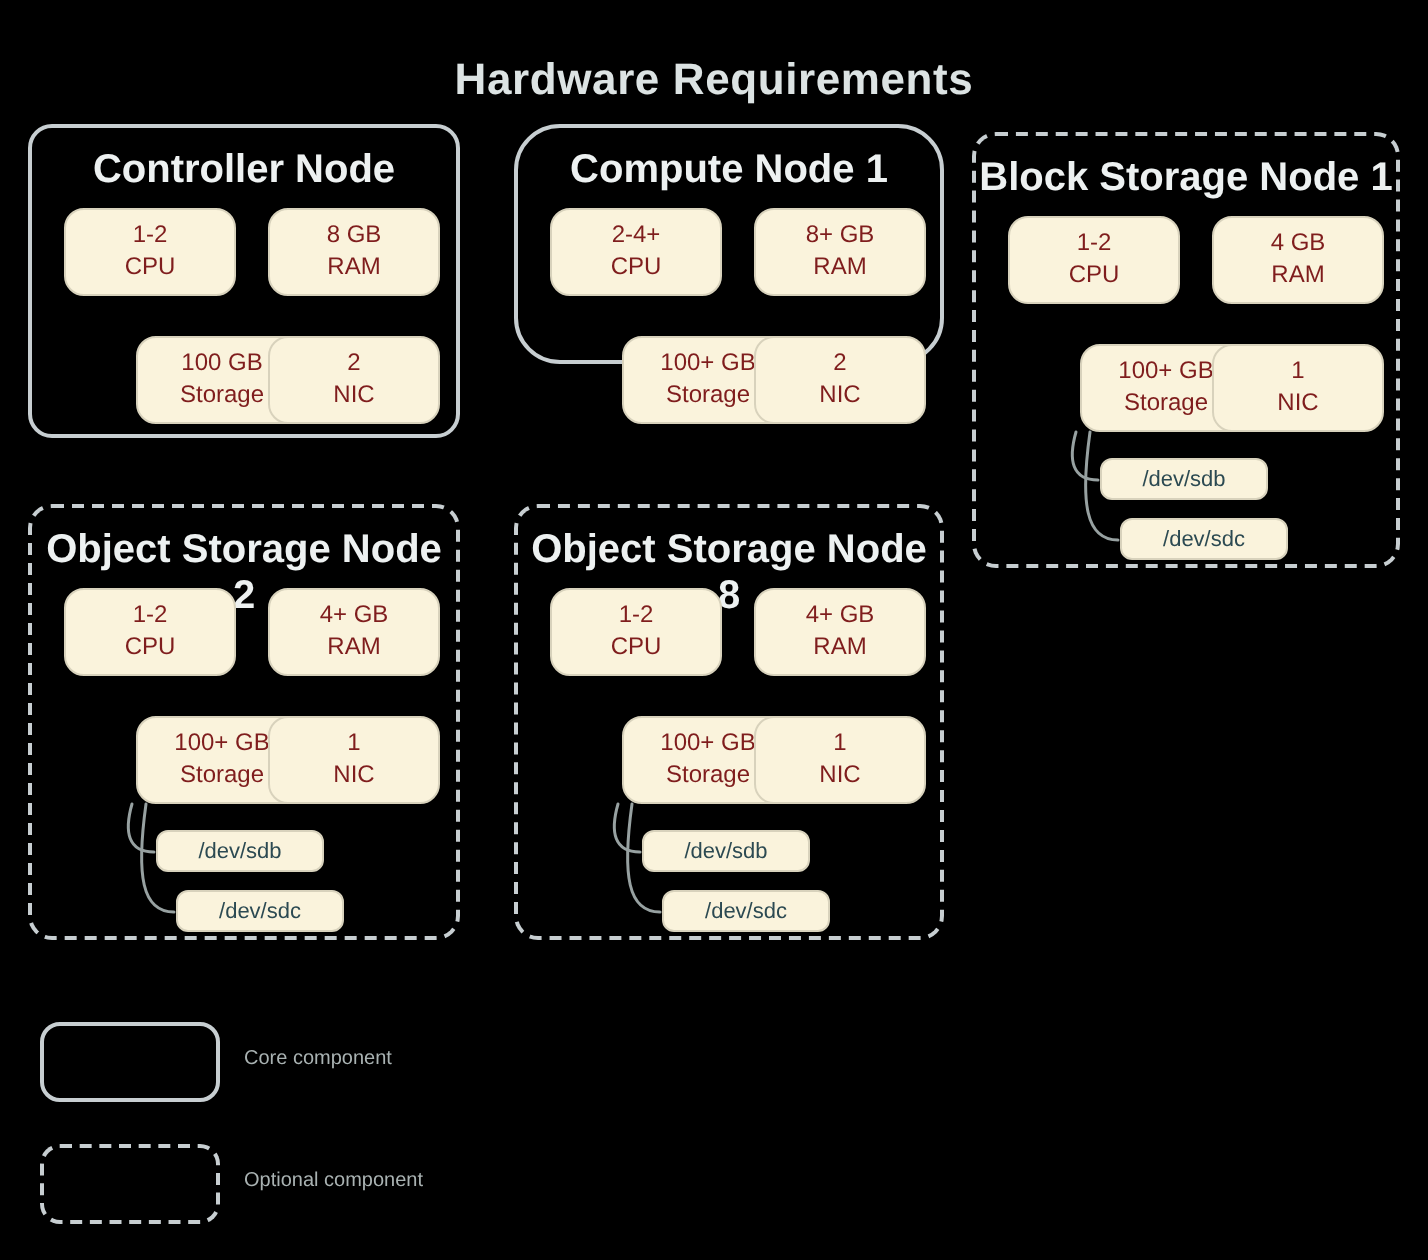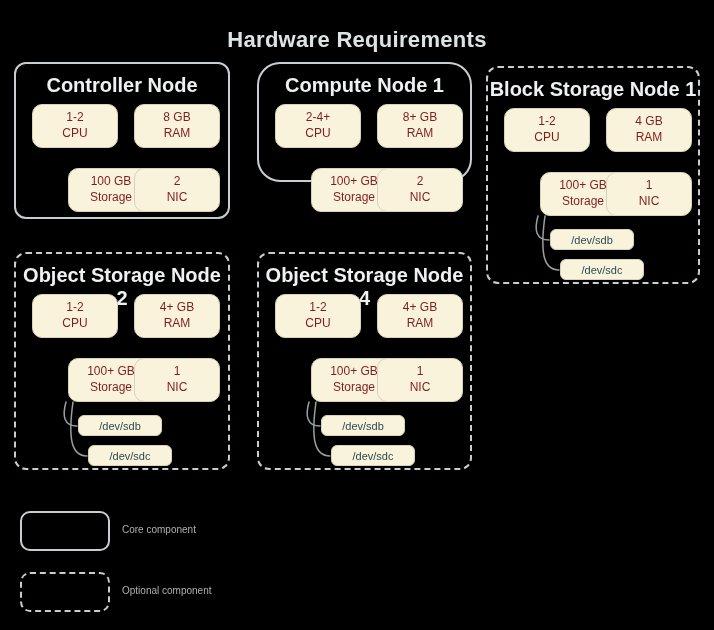--- a/index.html
+++ b/index.html
@@ -212,21 +212,21 @@
     </div>
     <svg class="connector">
       <path d="M50,148 C46,162 48,172 61,172"></path>
       <path d="M57,148 C52,184 55,202 71,202"></path>
     </svg>
     <div class="dev dev-sdb">/dev/sdb</div>
     <div class="dev dev-sdc">/dev/sdc</div>
   </div>
 
   <div class="node dashed node-object2">
-    <div class="node-title">Object Storage Node 4</div>
+    <div class="node-title">Object Storage Node 8</div>
     <div class="comp c1r1">
       <span>1-2</span>
       <span>CPU</span>
     </div>
     <div class="comp c2r1">
       <span>4+ GB</span>
       <span>RAM</span>
     </div>
     <div class="comp c1r2">
       <span>100+ GB</span>

